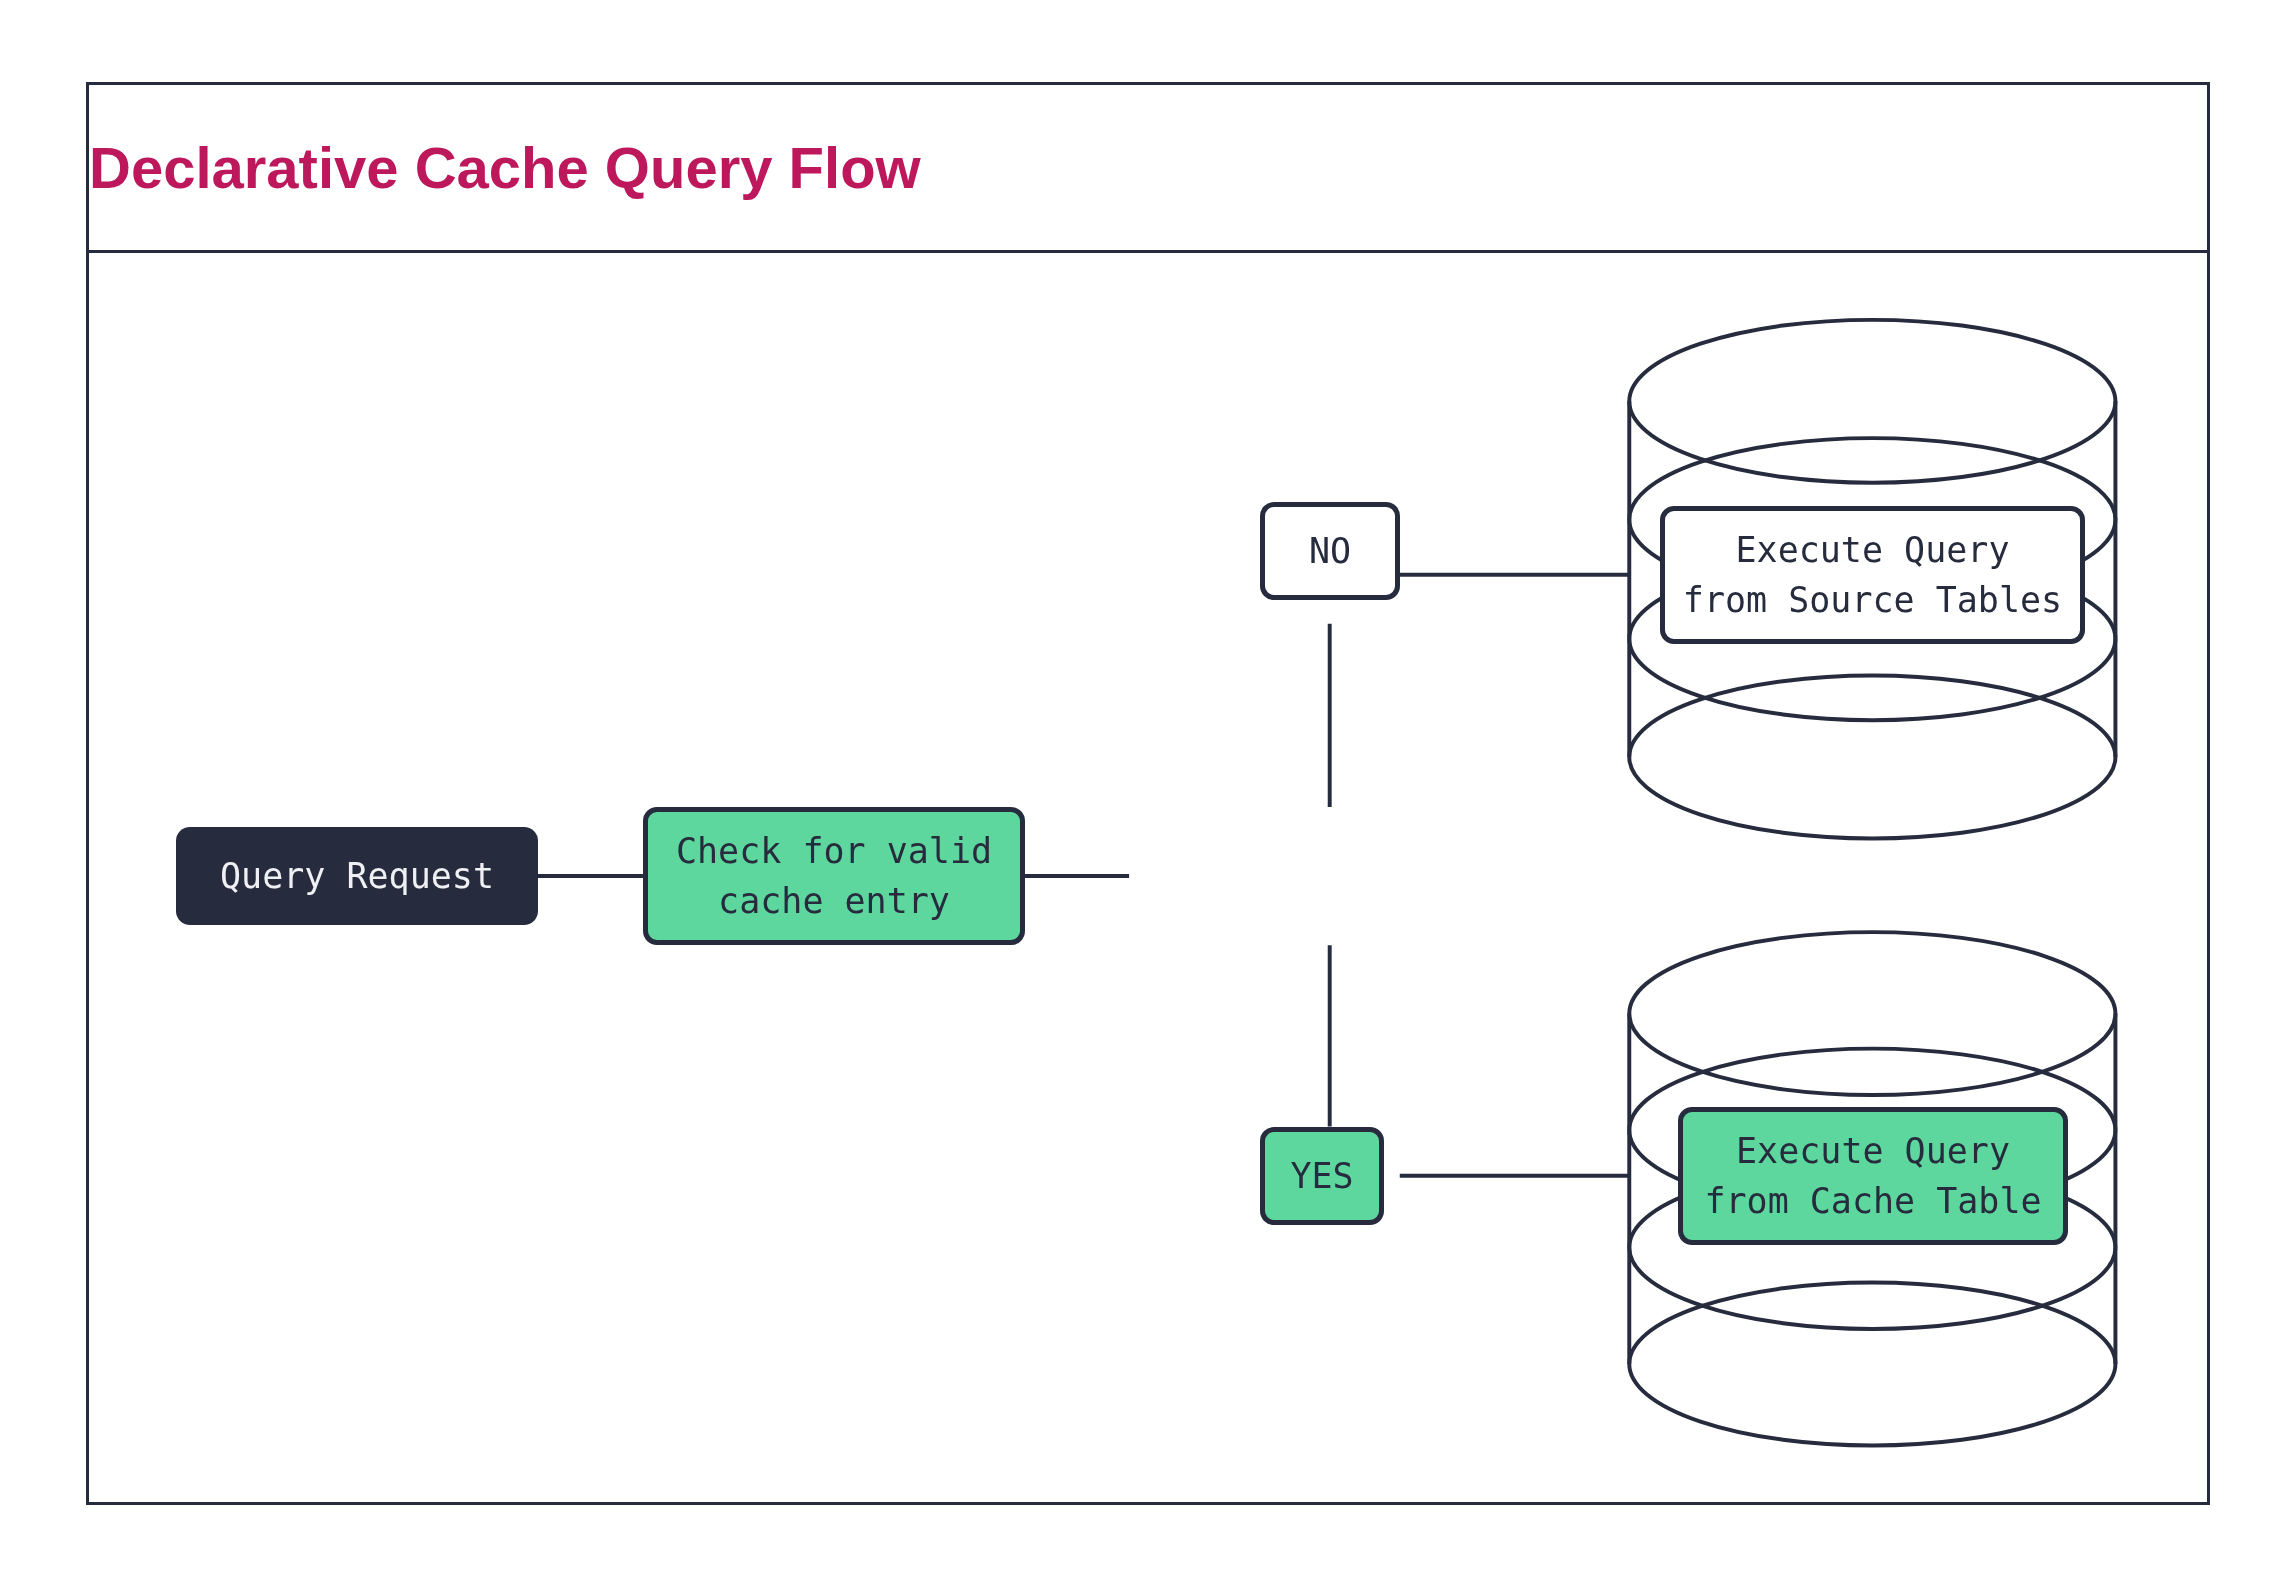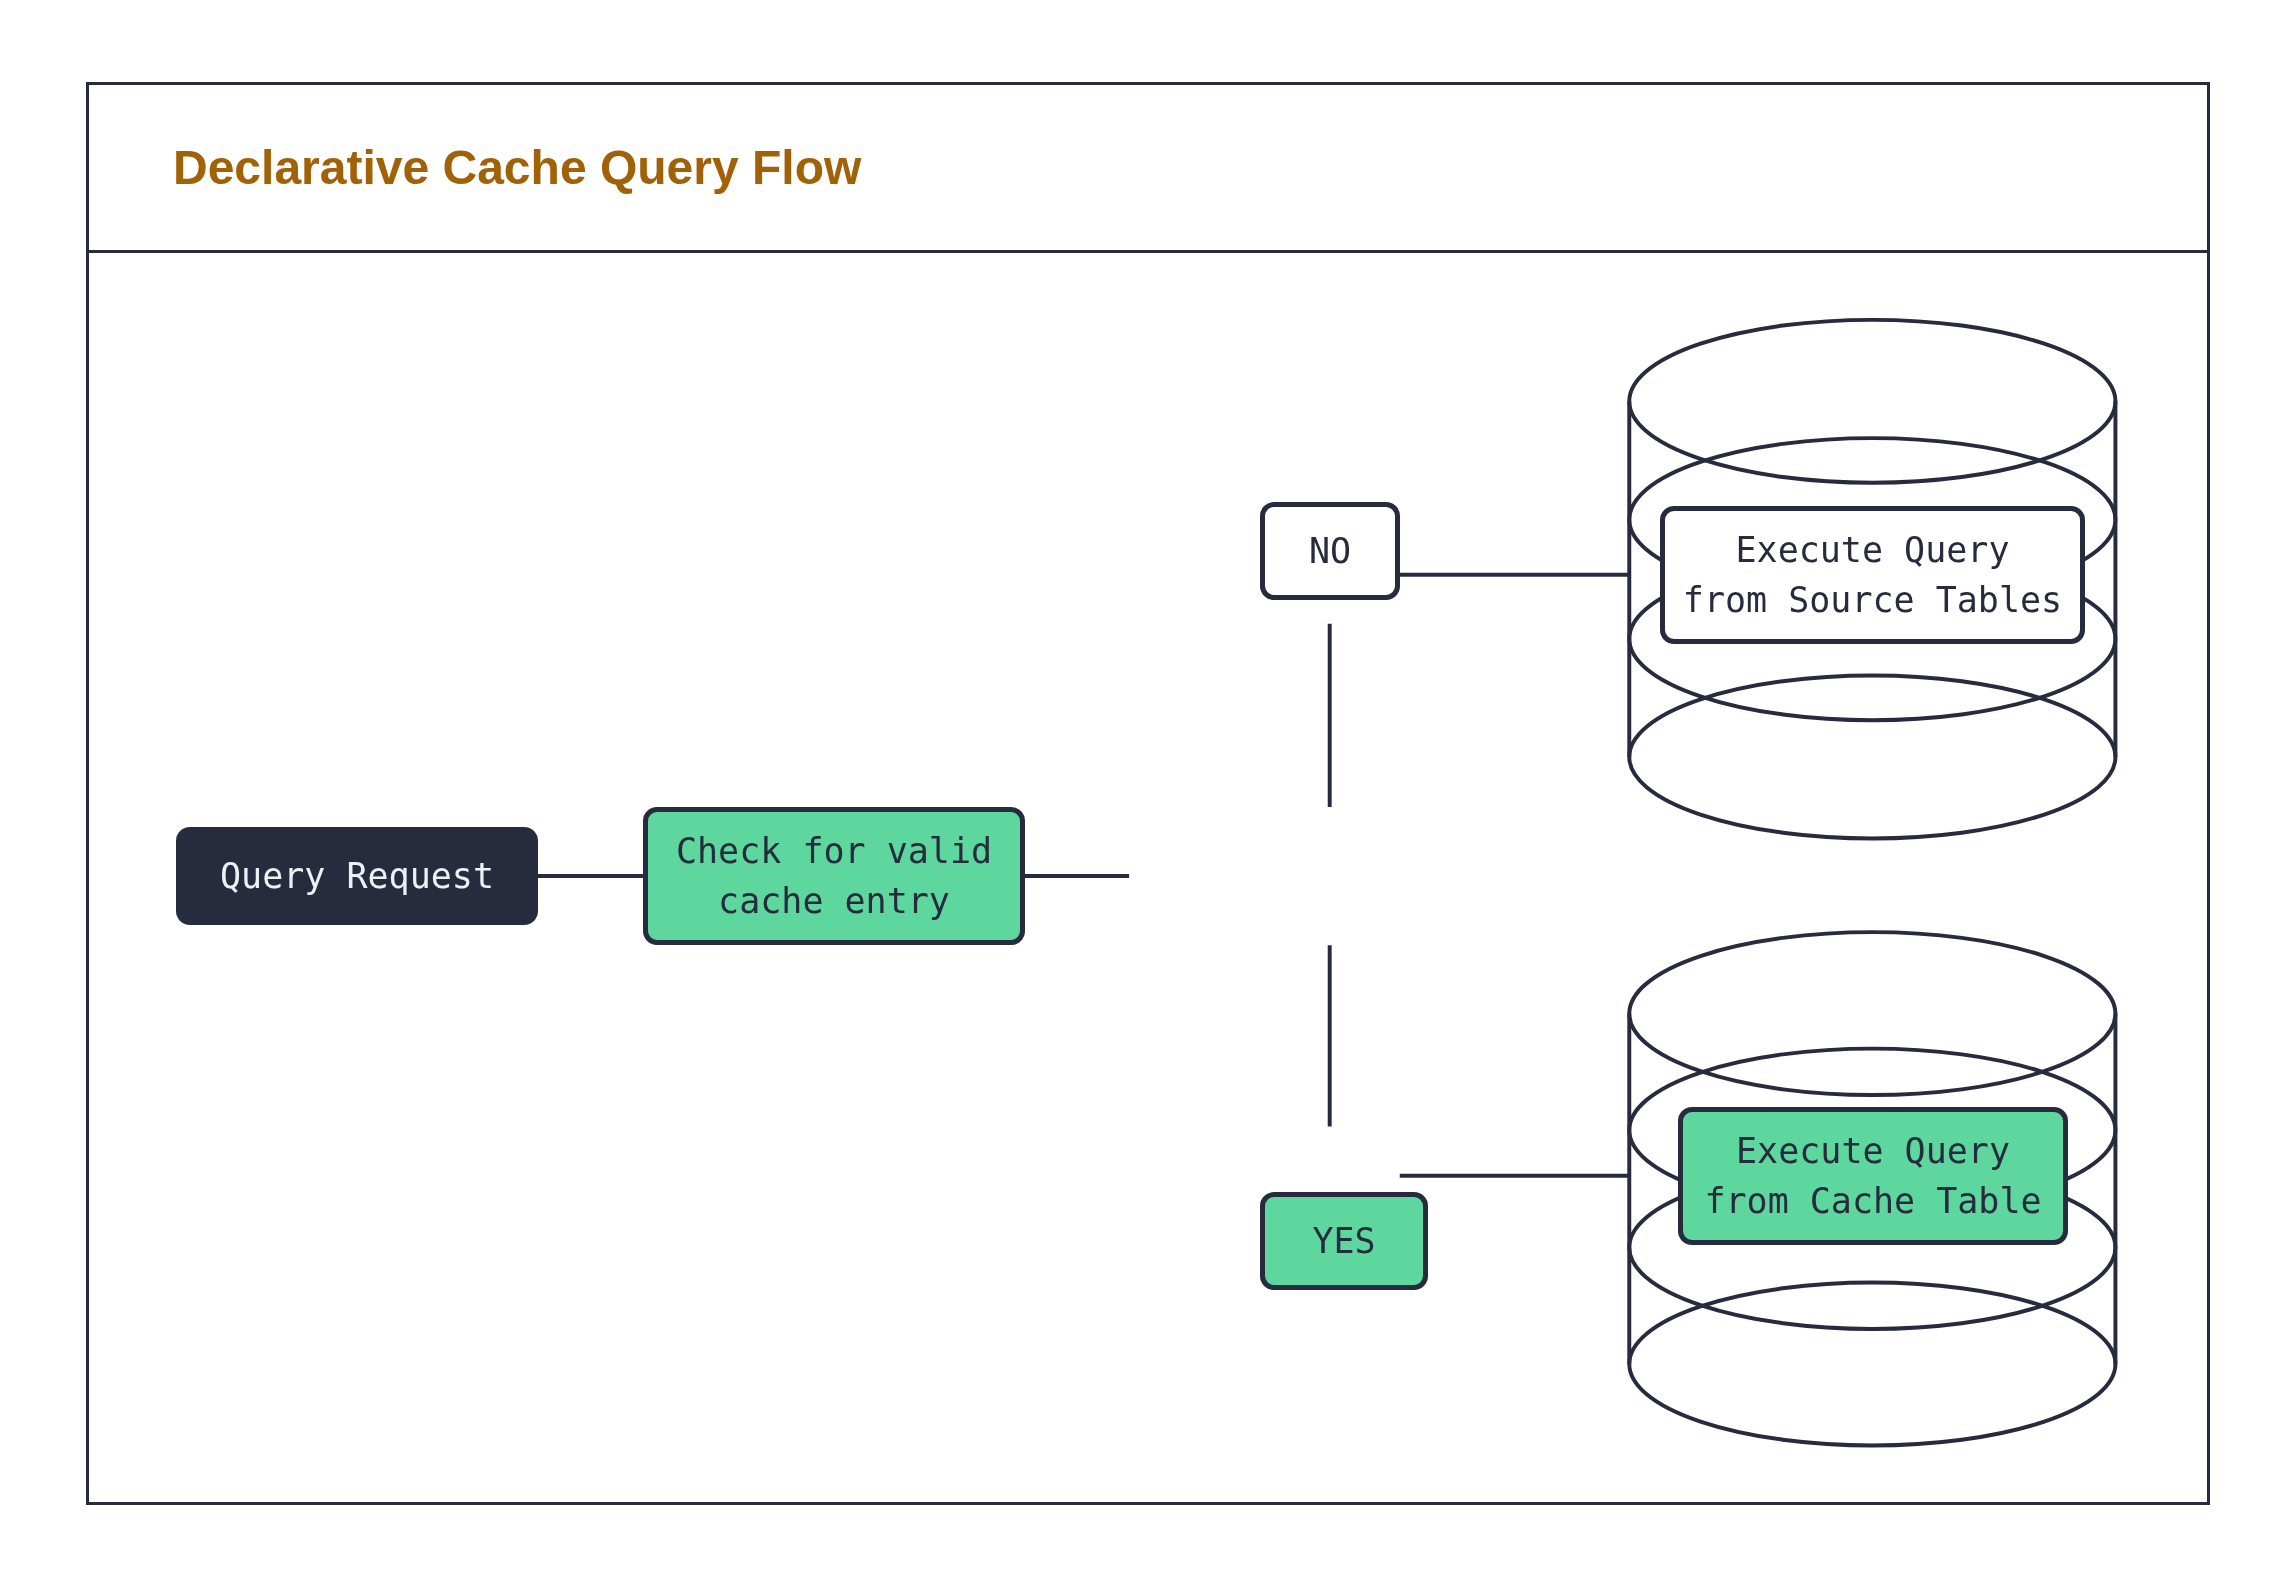--- a/index.html
+++ b/index.html
@@ -20,44 +20,43 @@
   .frame{
     position:absolute;left:86px;top:82px;width:2124px;height:1423px;
     border:3.5px solid var(--dark);box-sizing:border-box;background:transparent;
   }
   .titlebar{
     position:absolute;left:0;top:0;width:100%;height:168px;
     border-bottom:3.5px solid var(--dark);box-sizing:border-box;
     display:flex;align-items:center;
   }
   .title{
-    margin-left:84px;
     font-family:"Liberation Sans",sans-serif;
-    font-weight:bold;font-size:48px;color:#a16207;
+    font-weight:bold;font-size:58px;color:#be185d;
     letter-spacing:0px;white-space:nowrap;
   }
   
   svg.wires{position:absolute;left:0;top:0;width:2295px;height:1591px;}
   .stroke{stroke:var(--dark);stroke-width:4.5;fill:none;}
   
   .node{
     position:absolute;box-sizing:border-box;
     display:flex;align-items:center;justify-content:center;
     text-align:center;white-space:pre-line;
     font-size:35px;line-height:50px;border-radius:14px;
   }
   .dark-node{background:var(--dark);color:var(--light);}
   .green-node{background:var(--green);border:5.3px solid var(--dark);color:var(--dark);}
   .white-node{background:#ffffff;border:5.3px solid var(--dark);color:var(--dark);}
 
   .n-query    {left:176px; top:827px;  width:362px;height:98px;}
   .n-check    {left:643px; top:807px;  width:382px;height:138px;}
   .n-decision {left:1129px;top:807px;  width:406px;height:138px;}
   .n-no       {left:1260px;top:502px;  width:140px;height:98px;}
-  .n-yes      {left:1260px;top:1192px; width:168px;height:98px;}
+  .n-yes      {left:1260px;top:1127px; width:124px;height:98px;}
   .n-srclabel {left:1660px;top:506px;  width:425px;height:138px;}
   .n-cachelabel{left:1678px;top:1107px;width:390px;height:138px;}
 </style>
 </head>
 <body>
 
 <div class="canvas">
 
   <svg class="wires" viewBox="0 0 2620 1816">
 

